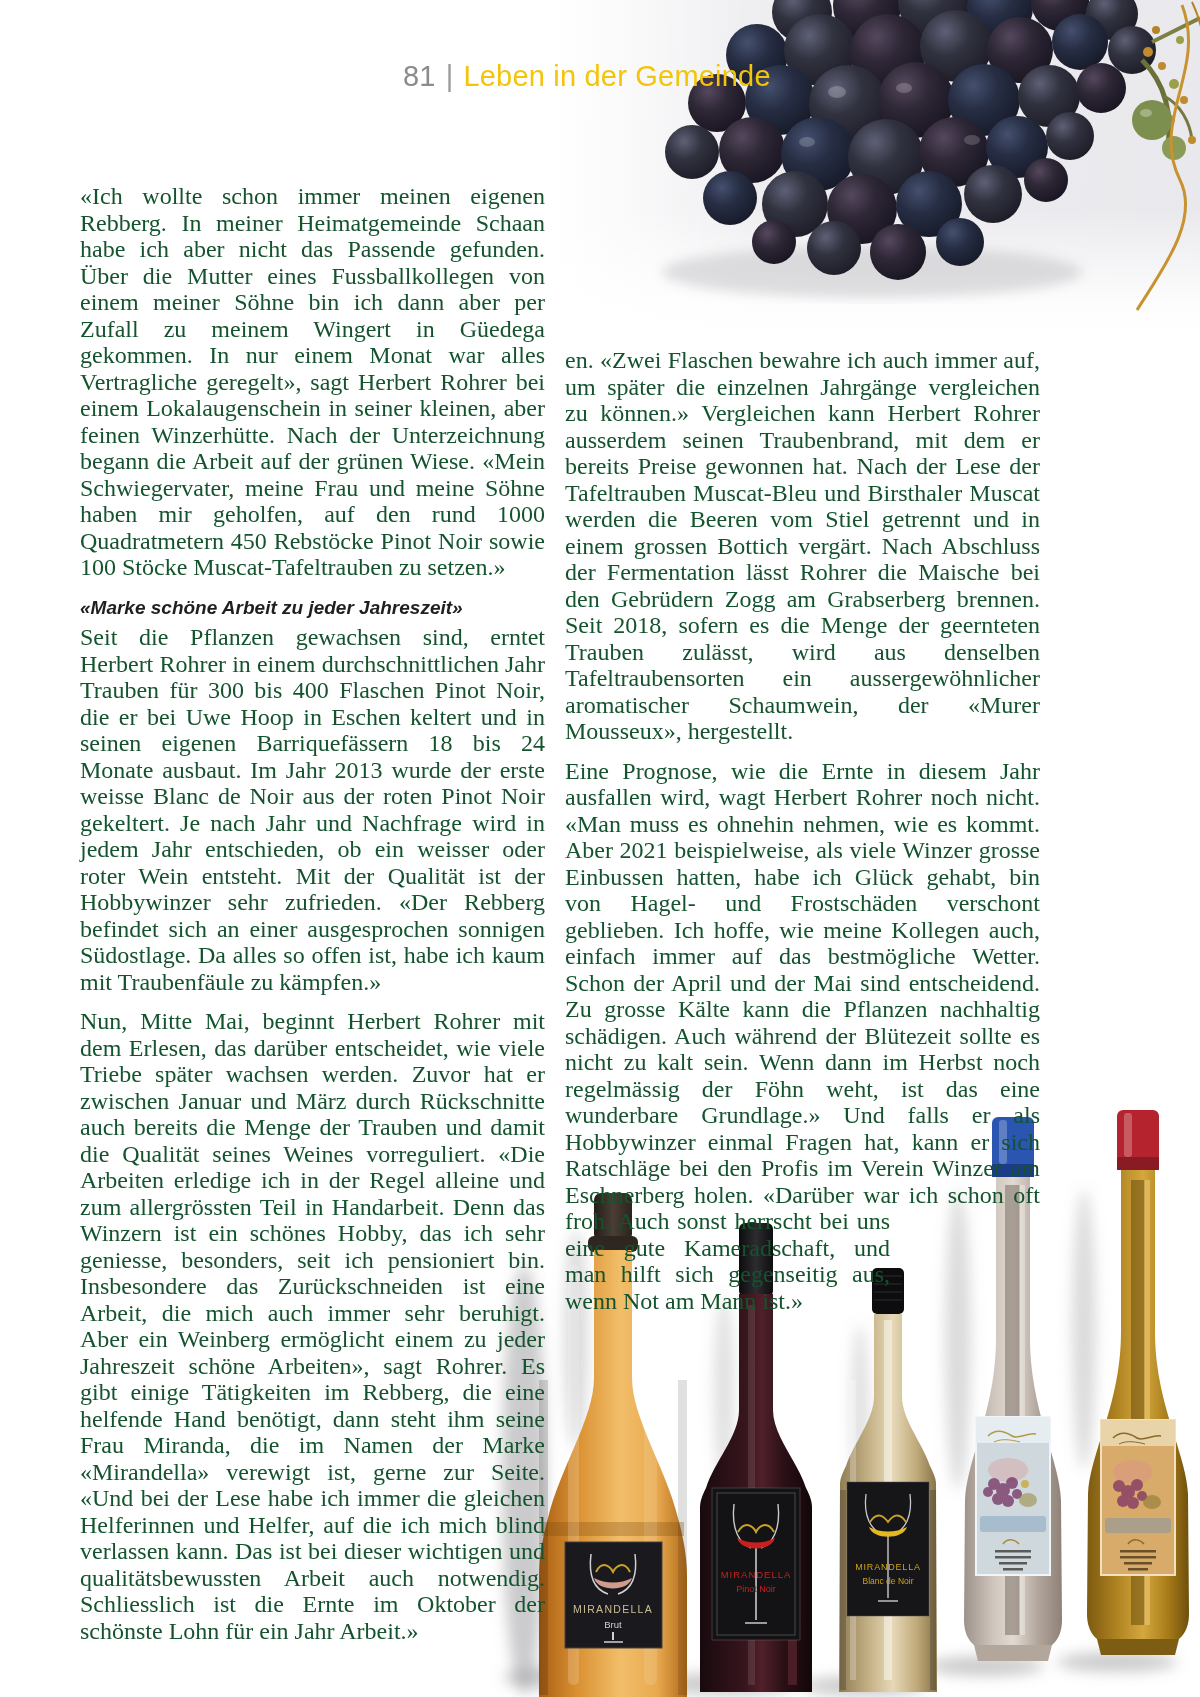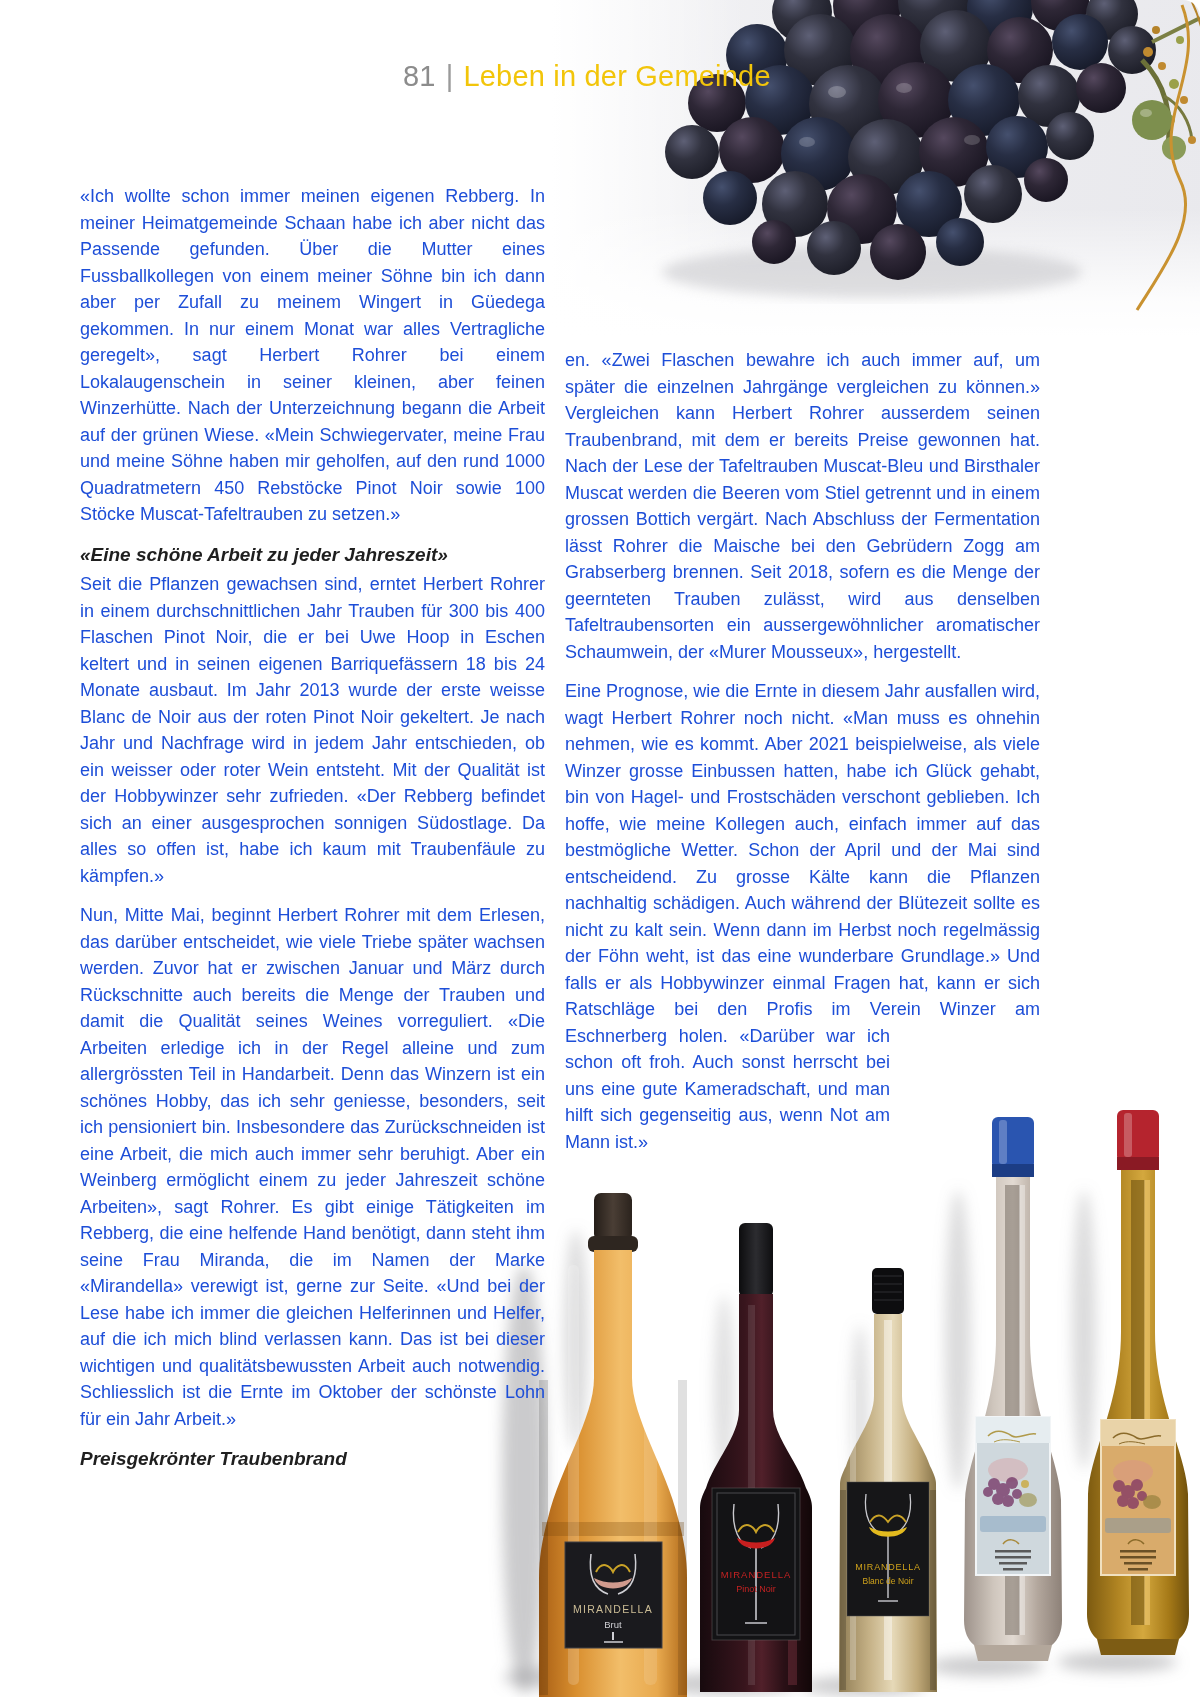--- a/index.html
+++ b/index.html
@@ -1,34 +1,34 @@
 <!DOCTYPE html>
 <html lang="de"><head>
 <meta charset="utf-8">
 <style>
   html,body{margin:0;padding:0;background:#fff;}
   .page{position:relative;width:1200px;height:1697px;background:#ffffff;overflow:hidden;
-        font-family:"Liberation Sans",sans-serif;border-radius:17px;}
+        font-family:"Liberation Sans",sans-serif;}
   
   .header{position:absolute;left:403px;top:60px;z-index:3;font-size:29px;letter-spacing:.2px;white-space:nowrap;}
   .pagenum{color:#8C8C8C;}
   .divider{color:#9a9a9a;margin:0 10px;font-weight:300;}
   .section{color:#F2C50A;}
   
   .photo-grapes{position:absolute;left:552px;top:0;width:648px;height:336px;z-index:1;
      background-image:
        linear-gradient(to bottom, rgba(255,255,255,0) 62%, rgba(255,255,255,.9) 90%, #ffffff 100%),
        linear-gradient(to right, #ffffff 0%, rgba(255,255,255,0) 30%),
        linear-gradient(98deg, #f4f4f6 0%, #ededf0 40%, #e9e9ed 100%);}
   .photo-bottles{position:absolute;left:488px;top:1080px;width:712px;height:617px;z-index:1;}
   
   .col{position:absolute;z-index:2;}
   .col-left{left:80px;top:183px;width:465px;}
   .col-right{left:565px;top:347px;width:475px;}
-  .col p{margin:0 0 13px 0;font-size:18px;line-height:26.5px;color:#1d4ed8;text-align:justify;}
+  .col p{margin:0 0 13px 0;font-size:24px;line-height:26.5px;color:#14532d;text-align:justify;font-family:Liberation Serif, serif;}
   .col p.cont{text-align-last:justify;}
   .col h3{margin:14px 0 3px 0;font-size:19px;line-height:26.5px;color:#1F1F1F;
           font-style:italic;font-weight:bold;}
   .wrap-spacer{float:right;width:150px;height:115px;}
 </style>
 </head>
 <body>
 
 <div class="page">
 
@@ -120,24 +120,23 @@
       </g>
     </svg>
   </div>
 
   <div class="header">
     <span class="pagenum">81</span><span class="divider">|</span><span class="section">Leben in der Gemeinde</span>
   </div>
 
   <div class="col col-left">
     <p>«Ich wollte schon immer meinen eigenen Rebberg. In meiner Heimatgemeinde Schaan habe ich aber nicht das Passende gefunden. Über die Mutter eines Fussballkollegen von einem meiner Söhne bin ich dann aber per Zufall zu meinem Wingert in Güedega gekommen. In nur einem Monat war alles Vertragliche geregelt», sagt Herbert Rohrer bei einem Lokalaugenschein in seiner kleinen, aber feinen Winzerhütte. Nach der Unterzeichnung begann die Arbeit auf der grünen Wiese. «Mein Schwiegervater, meine Frau und meine Söhne haben mir geholfen, auf den rund 1000 Quadratmetern 450 Rebstöcke Pinot Noir sowie 100 Stöcke Muscat-Tafeltrauben zu setzen.»</p>
-    <h3>«Eine schöne Arbeit zu jeder Jahreszeit»</h3>
+    <h3>«Marke schöne Arbeit zu jeder Jahreszeit»</h3>
     <p>Seit die Pflanzen gewachsen sind, erntet Herbert Rohrer in einem durchschnittlichen Jahr Trauben für 300 bis 400 Flaschen Pinot Noir, die er bei Uwe Hoop in Eschen keltert und in seinen eigenen Barriquefässern 18 bis 24 Monate ausbaut. Im Jahr 2013 wurde der erste weisse Blanc de Noir aus der roten Pinot Noir gekeltert. Je nach Jahr und Nachfrage wird in jedem Jahr entschieden, ob ein weisser oder roter Wein entsteht. Mit der Qualität ist der Hobbywinzer sehr zufrieden. «Der Rebberg befindet sich an einer ausgesprochen sonnigen Südostlage. Da alles so offen ist, habe ich kaum mit Traubenfäule zu kämpfen.»</p>
     <p>Nun, Mitte Mai, beginnt Herbert Rohrer mit dem Erlesen, das darüber entscheidet, wie viele Triebe später wachsen werden. Zuvor hat er zwischen Januar und März durch Rückschnitte auch bereits die Menge der Trauben und damit die Qualität seines Weines vorreguliert. «Die Arbeiten erledige ich in der Regel alleine und zum allergrössten Teil in Handarbeit. Denn das Winzern ist ein schönes Hobby, das ich sehr geniesse, besonders, seit ich pensioniert bin. Insbesondere das Zurückschneiden ist eine Arbeit, die mich auch immer sehr beruhigt. Aber ein Weinberg ermöglicht einem zu jeder Jahreszeit schöne Arbeiten», sagt Rohrer. Es gibt einige Tätigkeiten im Rebberg, die eine helfende Hand benötigt, dann steht ihm seine Frau Miranda, die im Namen der Marke «Mirandella» verewigt ist, gerne zur Seite. «Und bei der Lese habe ich immer die gleichen Helferinnen und Helfer, auf die ich mich blind verlassen kann. Das ist bei dieser wichtigen und qualitätsbewussten Arbeit auch notwendig. Schliesslich ist die Ernte im Oktober der schönste Lohn für ein Jahr Arbeit.»</p>
-    <h3>Preisgekrönter Traubenbrand</h3>
   </div>
 
   <div class="col col-right">
     <p>en. «Zwei Flaschen bewahre ich auch immer auf, um später die einzelnen Jahrgänge vergleichen zu können.» Vergleichen kann Herbert Rohrer ausserdem seinen Traubenbrand, mit dem er bereits Preise gewonnen hat. Nach der Lese der Tafeltrauben Muscat-Bleu und Birsthaler Muscat werden die Beeren vom Stiel getrennt und in einem grossen Bottich vergärt. Nach Abschluss der Fermentation lässt Rohrer die Maische bei den Gebrüdern Zogg am Grabserberg brennen. Seit 2018, sofern es die Menge der geernteten Trauben zulässt, wird aus denselben Tafeltraubensorten ein aussergewöhnlicher aromatischer Schaumwein, der «Murer Mousseux», hergestellt.</p>
     <p><span>Eine Prognose, wie die Ernte in diesem Jahr ausfallen wird, wagt Herbert Rohrer noch nicht. «Man muss es ohnehin nehmen, wie es kommt. Aber 2021 beispielweise, als viele Winzer grosse Einbussen hatten, habe ich Glück gehabt, bin von Hagel- und Frostschäden verschont geblieben. Ich hoffe, wie meine Kollegen auch, einfach immer auf das bestmögliche Wetter. Schon der April und der Mai sind entscheidend. Zu grosse Kälte kann die Pflanzen nachhaltig schädigen. Auch während der Blütezeit sollte es nicht zu kalt sein. Wenn dann im Herbst noch regelmässig der Föhn weht, ist das eine wunderbare Grundlage.» Und falls er als Hobbywinzer einmal Fragen hat, kann er sich Ratschläge bei den Profis im Verein Winzer am Eschnerberg holen. «Darüber war ich </span><span class="wrap-spacer"></span><span>schon oft froh. Auch sonst herrscht bei uns eine gute Kameradschaft, und man hilft sich gegenseitig aus, wenn Not am Mann ist.»</span></p>
   </div>
 
   <div class="photo-bottles">
     <svg width="712" height="617" viewBox="0 0 712 617">
       <defs>

